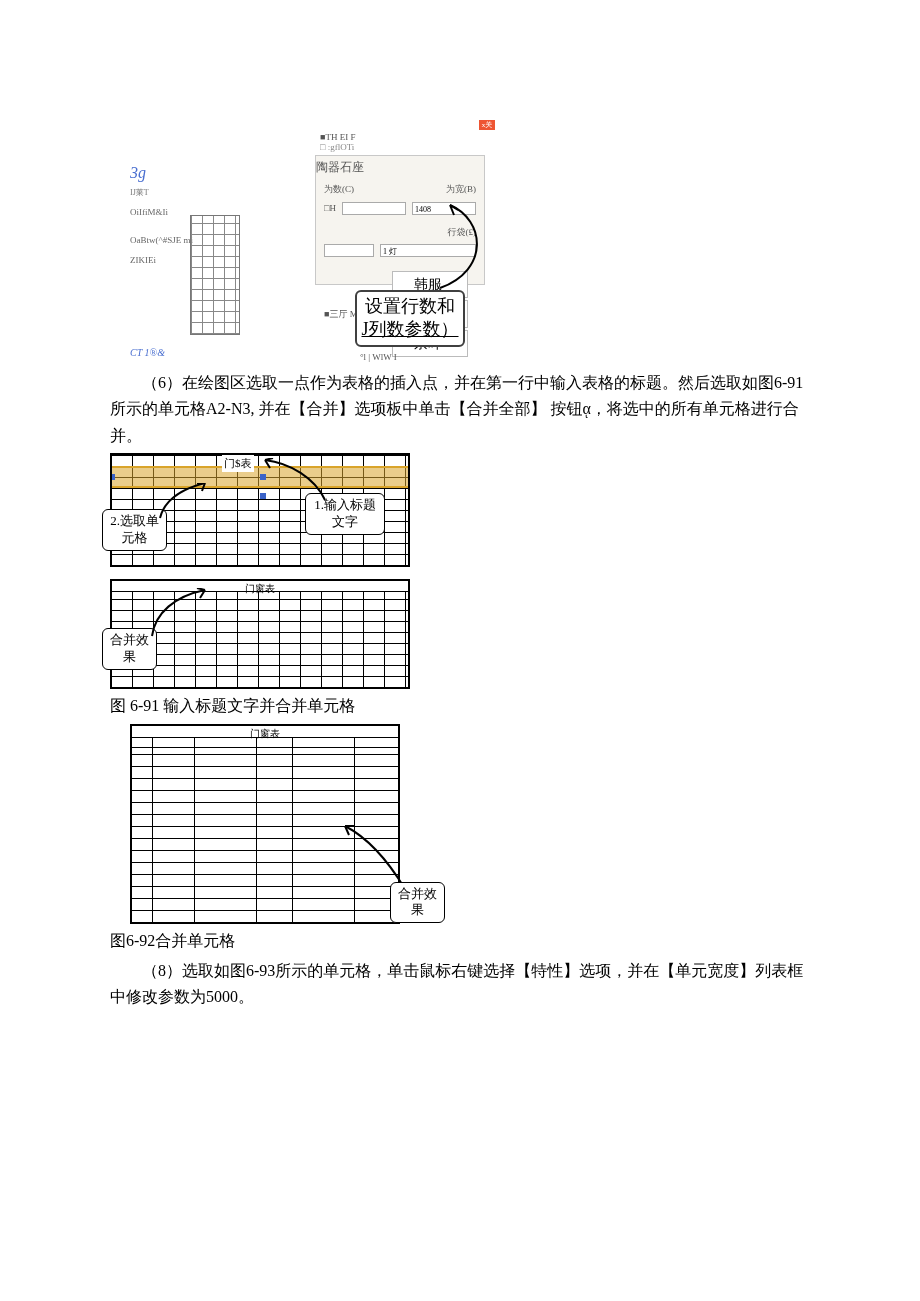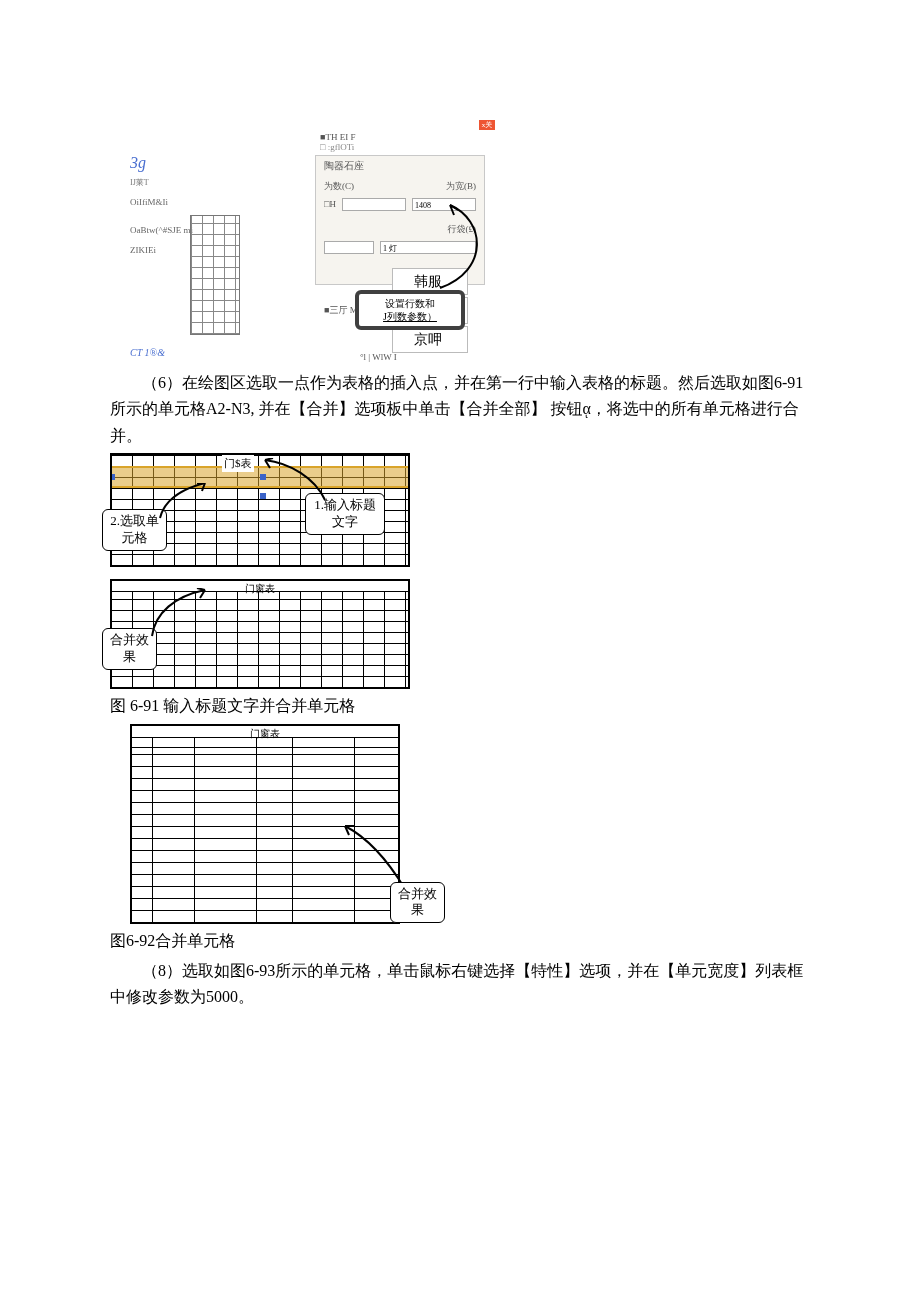--- a/index.html
+++ b/index.html
@@ -18,21 +18,21 @@
   }
   .fig690 {
     position: relative;
     width: 360px;
     height: 250px;
     margin-left: 20px;
     font-size: 10px;
   }
   .fig690 .panel-left {
     position: absolute;
-    left: 0; top: 30px;
+    left: 0; top: 40px;
     width: 160px;
   }
   .fig690 .tag3g {
     color: #4a6fd0;
     font-style: italic;
     font-family: "Times New Roman", serif;
     font-size: 16px;
   }
   .fig690 .small-grey { color: #777; font-size: 8px; }
   .fig690 .greyline { color: #666; font-size: 9px; margin-top: 5px; }
@@ -54,23 +54,23 @@
     font-style: italic;
   }
   .fig690 .panel-right {
     position: absolute;
     left: 185px; top: 10px;
     width: 170px; height: 185px;
     border: 1px solid #c8c8c8;
     background: #f6f4ef;
   }
   .fig690 .panel-right .hdr {
-    font-size: 10px;
+    font-size: 12px;
     color: #555;
-    padding: 2px 8px;
+    padding: 2px 0;
   }
   .fig690 .panel-right .row {
     display: flex;
     gap: 6px;
     padding: 2px 8px;
     align-items: center;
   }
   .fig690 .panel-right .lbl { font-size: 9px; color: #555; }
   .fig690 .panel-right .inp {
     flex: 1;
@@ -101,23 +101,23 @@
     color: #fff;
     font-size: 7px;
     text-align: center;
     line-height: 10px;
   }
   .fig690 .callout {
     position: absolute;
     left: 225px; top: 170px;
     width: 110px;
     background: #fff;
-    border: 4px solid #404040;
+    border: 2px solid #404040;
     border-radius: 6px;
-    font-size: 10px;
+    font-size: 18px;
     padding: 3px 4px;
     text-align: center;
     line-height: 1.3;
   }
   .fig690 .callout .underline { text-decoration: underline; }
   .fig690 .swoosh {
     position: absolute;
     left: 300px; top: 80px;
     width: 70px; height: 90px;
   }

